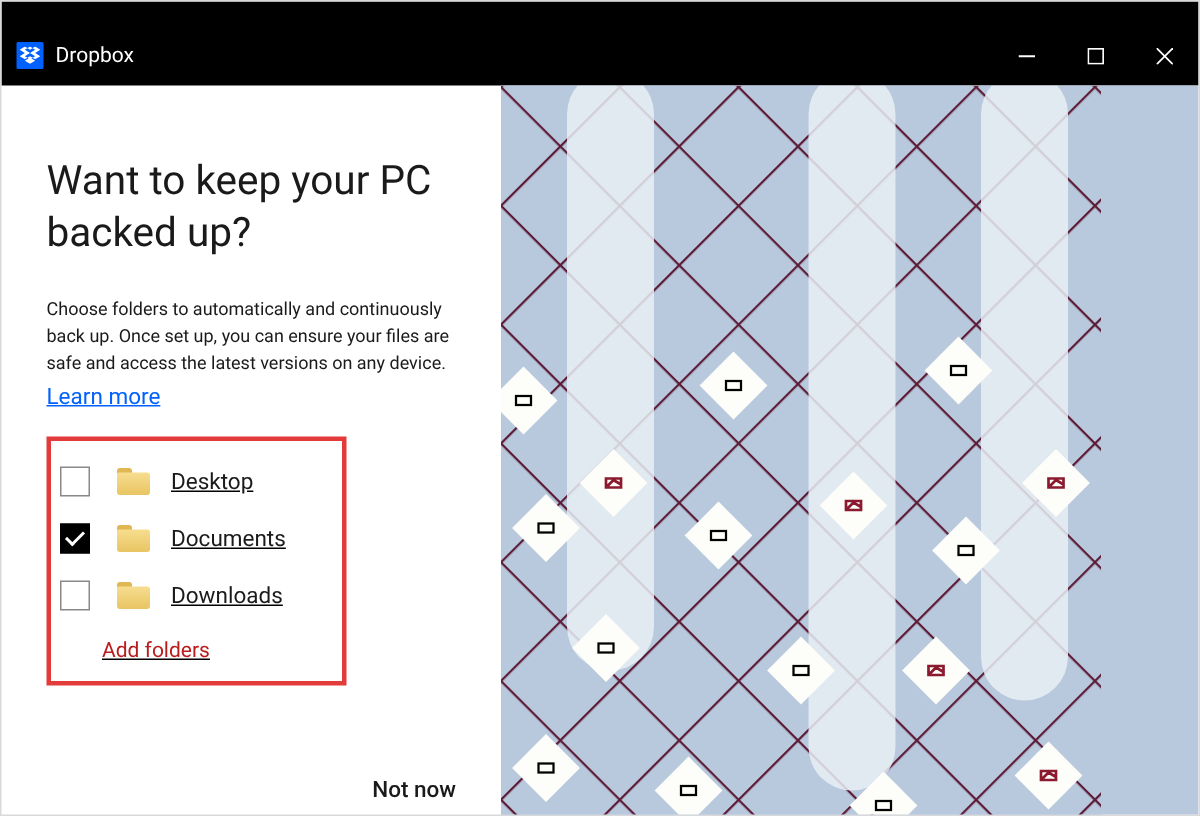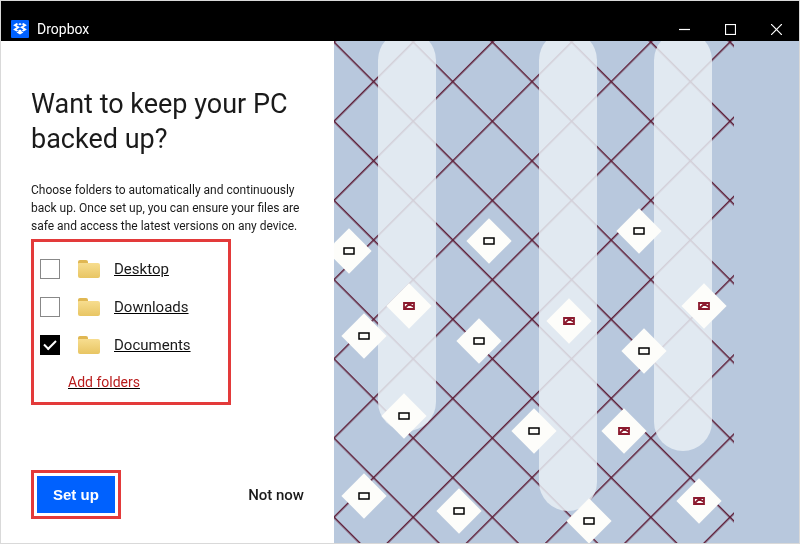--- a/index.html
+++ b/index.html
@@ -5,21 +5,21 @@
   * { box-sizing: border-box; margin: 0; padding: 0; }
   body {
     font-family: -apple-system, BlinkMacSystemFont, "Segoe UI", Roboto, Arial, sans-serif;
     width: 800px;
     height: 544px;
     overflow: hidden;
     background: #fff;
     border: 1px solid #d9d9d9;
   }
   .titlebar {
-    height: 40px;
+    height: 56px;
     background: #000;
     color: #fff;
     display: flex;
     align-items: center;
     padding: 16px 0 0 10px;
   }
   .titlebar-logo {
     width: 18px; height: 18px;
     background: #0061fe;
     display: flex; align-items: center; justify-content: center;
@@ -171,44 +171,42 @@
         <line x1="0" y1="0" x2="11" y2="11" stroke-width="1.2"></line>
         <line x1="11" y1="0" x2="0" y2="11" stroke-width="1.2"></line>
       </svg>
   </div>
 </div>
 
 <div class="content">
   <div class="left">
     <h1 class="heading">Want to keep your PC backed up?</h1>
     <p class="desc">Choose folders to automatically and continuously back up. Once set up, you can ensure your files are safe and access the latest versions on any device.</p>
+    <a class="learn-more">Learn more</a>
 
     <div class="folder-box">
       <div class="folder-row">
         <div class="checkbox"></div>
         <div class="folder-icon"></div>
         <span class="folder-label">Desktop</span>
       </div>
       <div class="folder-row">
+        <div class="checkbox checked"></div>
+        <div class="folder-icon"></div>
+        <span class="folder-label">Documents</span>
+      </div>
+      <div class="folder-row">
         <div class="checkbox"></div>
         <div class="folder-icon"></div>
         <span class="folder-label">Downloads</span>
       </div>
-      <div class="folder-row">
-        <div class="checkbox checked"></div>
-        <div class="folder-icon"></div>
-        <span class="folder-label">Documents</span>
-      </div>
       <div class="add-folders">Add folders</div>
     </div>
 
     <div class="bottom-row">
-      <div class="setup-wrap">
-        <button class="setup-btn">Set up</button>
-      </div>
       <a class="not-now">Not now</a>
     </div>
   </div>
 
   <div class="right">
     <svg width="400" height="504">
       <defs>
         <pattern id="diag" width="56" height="56" patternUnits="userSpaceOnUse" patternTransform="rotate(45)">
           <rect width="56" height="56" fill="#b8c8dd"></rect>
           <line x1="0" y1="0" x2="56" y2="0" stroke="#5d1c36" stroke-width="3"></line>

